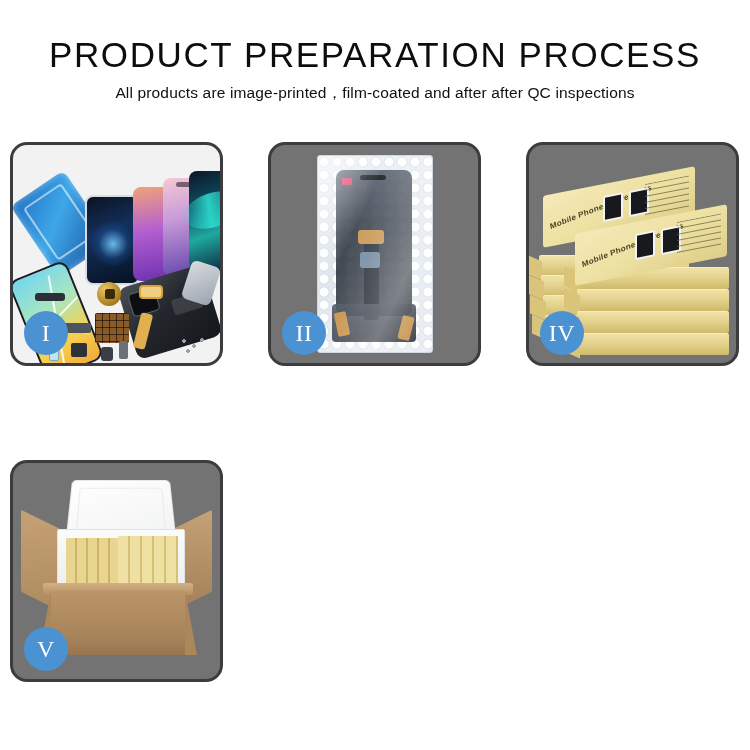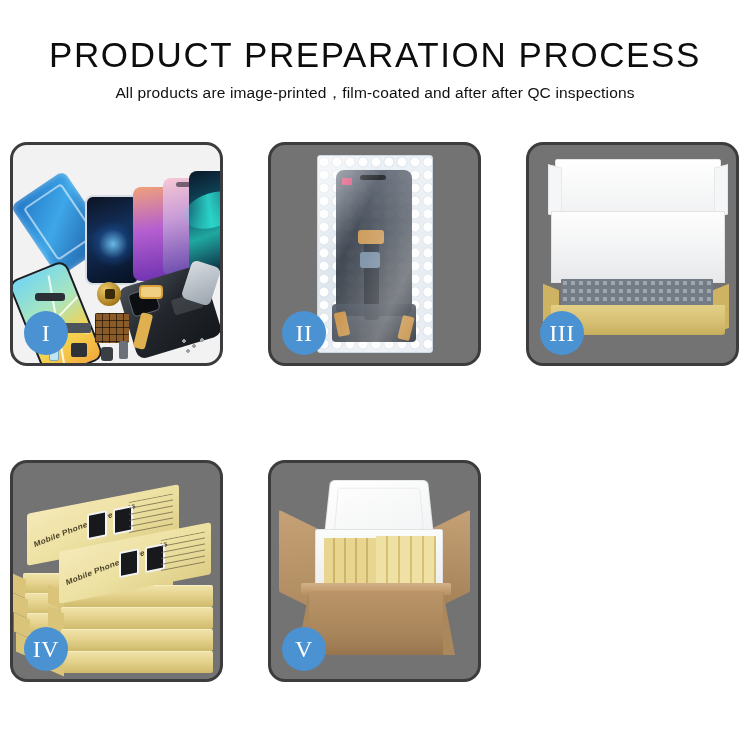--- a/index.html
+++ b/index.html
@@ -560,33 +560,20 @@
           <div class="flexcable"></div>
           <div class="footer-parts"></div>
           <div class="amber1"></div>
           <div class="amber2"></div>
           <div class="bubblesheen"></div>
         </div>
       </div>
       <div class="badge">II</div>
     </div>
 
-    <div class="panel">
-      <div class="stage">
-        <div class="p3box">
-          <div class="lid-back"></div>
-          <div class="foam-sheet"></div>
-          <div class="box-left-wall"></div>
-          <div class="box-right-wall"></div>
-          <div class="foam-gray"></div>
-          <div class="box-front"></div>
-        </div>
-      </div>
-      <div class="badge">III</div>
-    </div>
 
     <div class="panel">
       <div class="stage">
         <div class="p4">
           <div class="stackwrap">
 
             <div class="sbox" style="left:2px;  top:92px;">
                 <span class="side"></span>
               </div>
             <div class="sbox" style="left:4px;  top:112px;">

